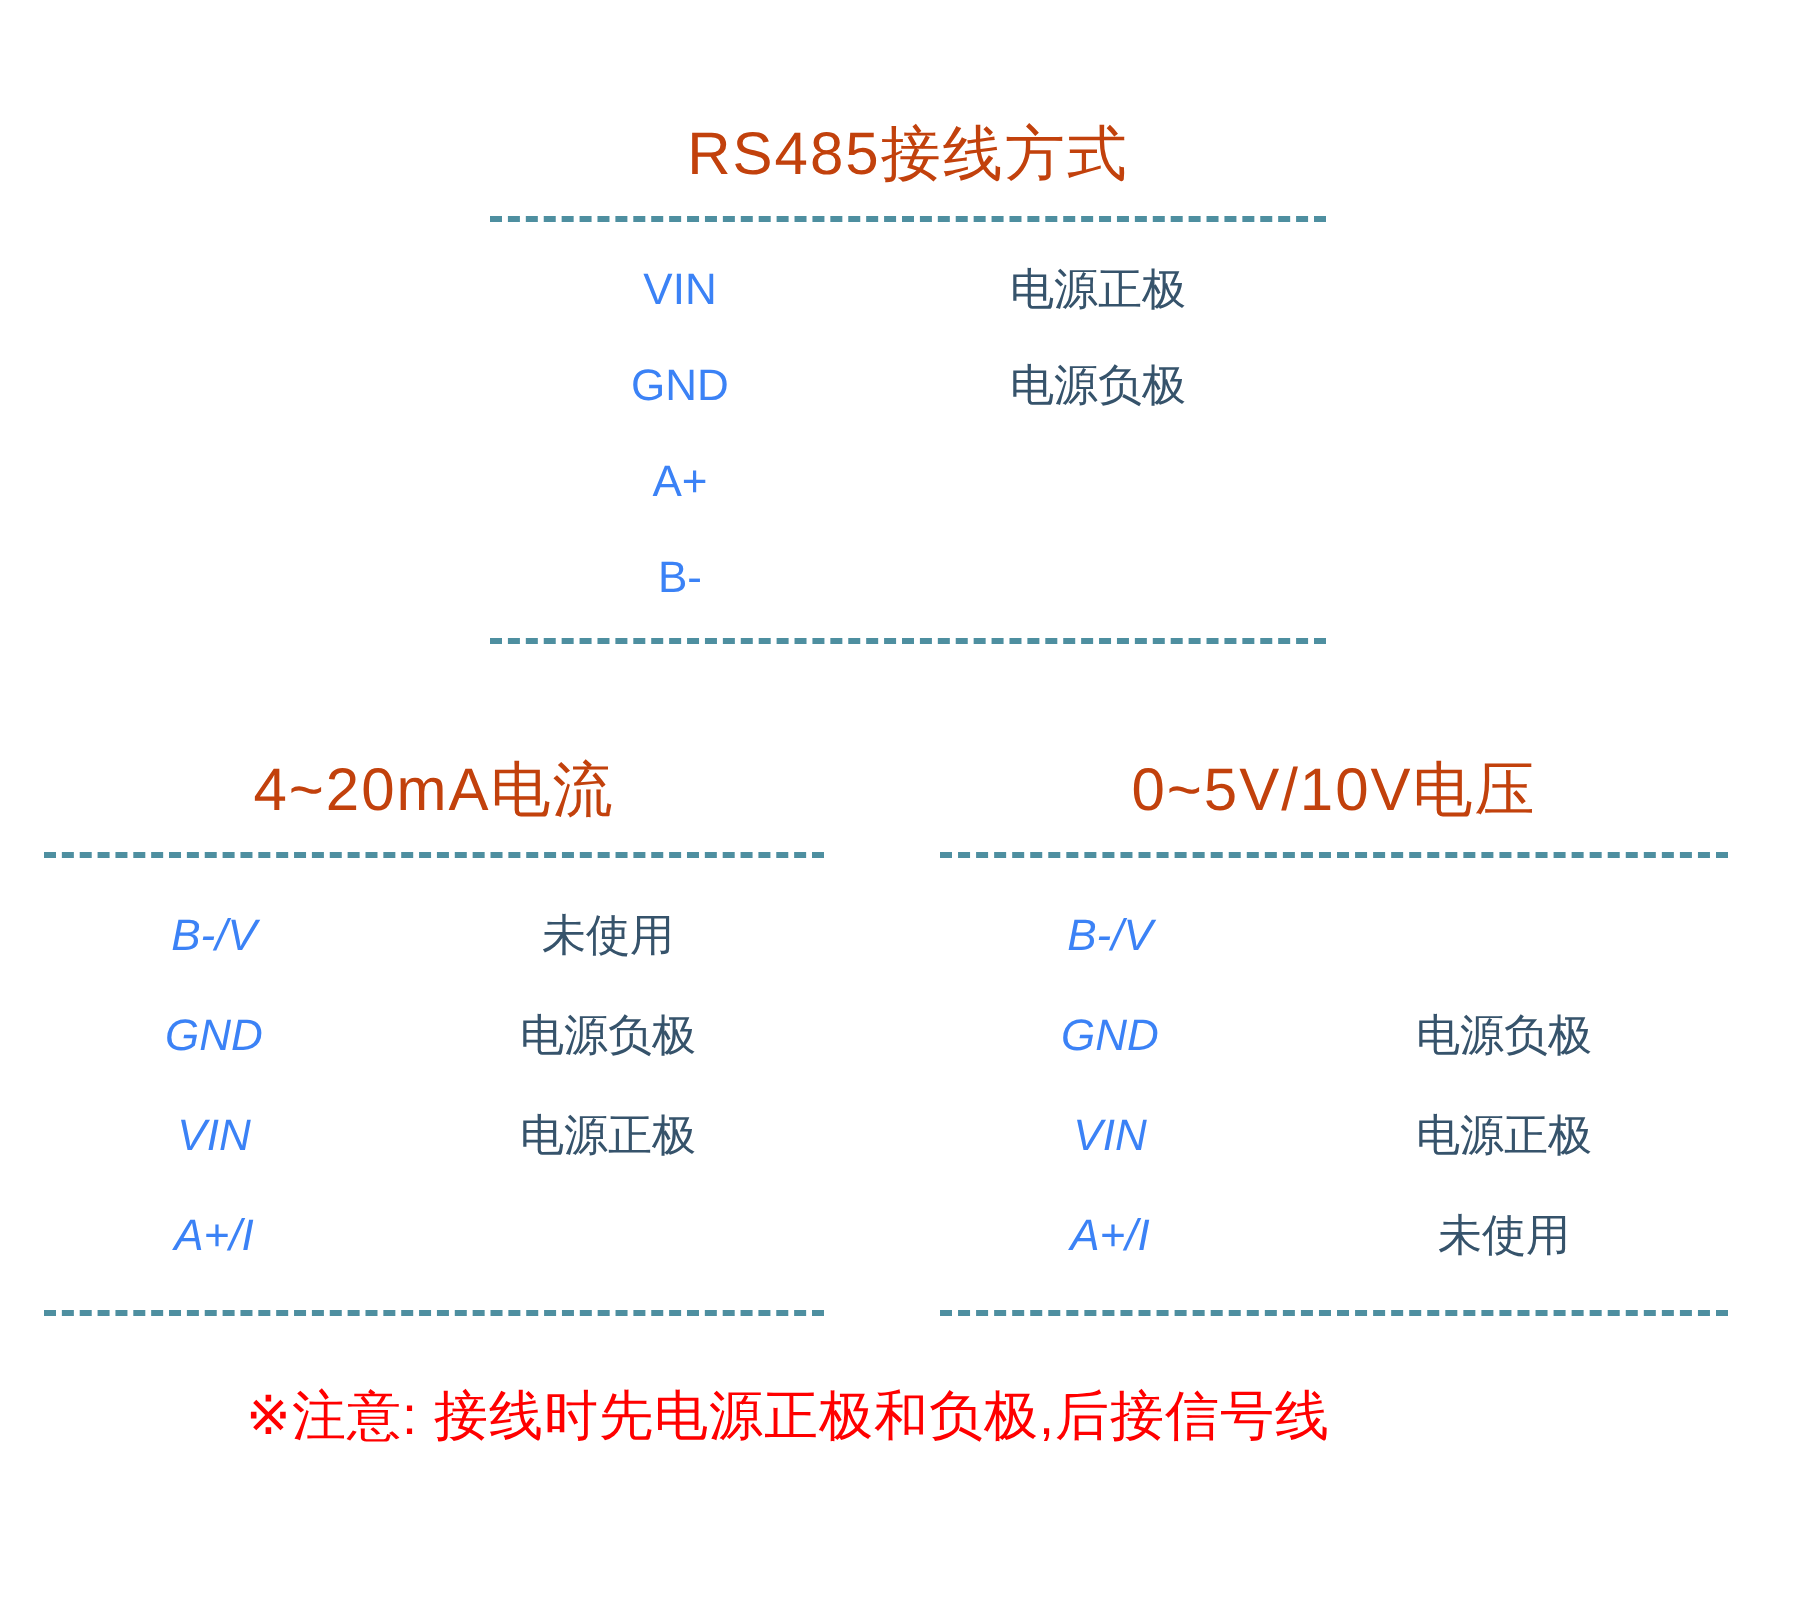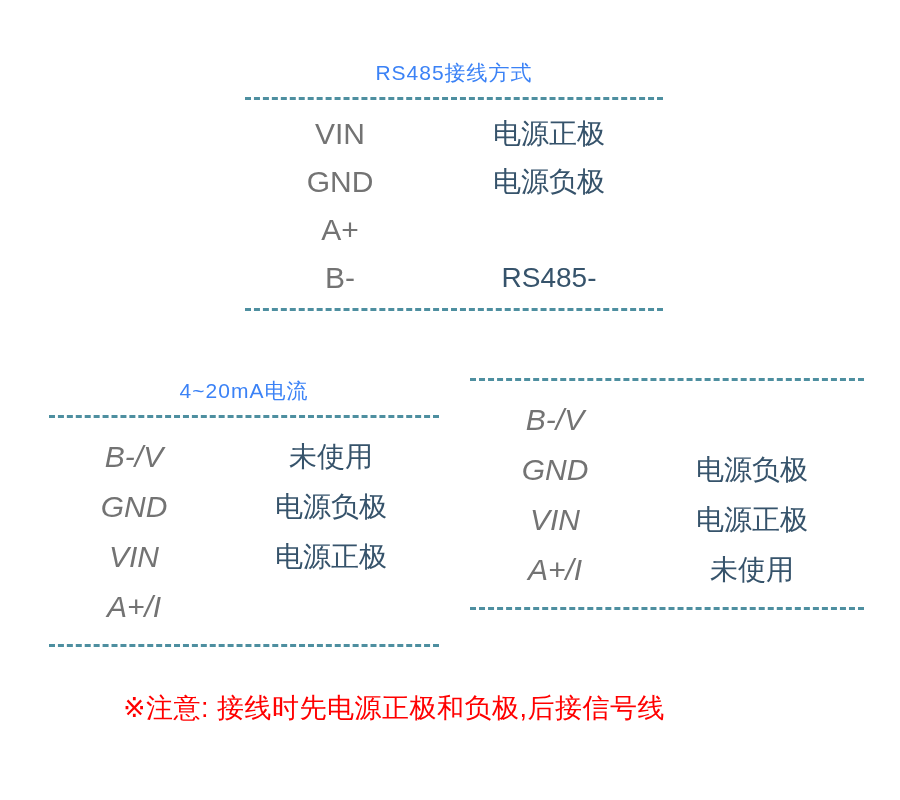--- a/index.html
+++ b/index.html
@@ -23,59 +23,59 @@
 
   
   .block-rs485 {
     position: absolute;
     left: 245px;
     top: 60px;
     width: 418px;
   }
   .block-title {
     text-align: center;
-    font-size: 21px;
-    color: #3b82f6;
+    font-size: 30px;
+    color: #c2410c;
     letter-spacing: 1px;
     line-height: 1.2;
     margin-bottom: 12px;
   }
   .dash-line {
     border-top: 3px dashed #4e8fa0;
     height: 0;
     width: 100%;
   }
   .rows {
     padding: 10px 0 6px 0;
   }
   .row {
     display: flex;
     align-items: center;
     height: 48px;
   }
   .cell-left {
-    font-size: 30px;
+    font-size: 22px;
     text-align: center;
-    color: #737373;
+    color: #3b82f6;
     white-space: nowrap;
   }
   .cell-right {
-    font-size: 28px;
+    font-size: 22px;
     text-align: center;
     color: #36536b;
     white-space: nowrap;
   }
   
   .block-rs485 .cell-left { width: 190px; }
   .block-rs485 .cell-right { width: 228px; }
 
   
   .block-current {
     position: absolute;
-    left: 49px;
+    left: 22px;
     top: 378px;
     width: 390px;
   }
   .block-voltage {
     position: absolute;
     left: 470px;
     top: 378px;
     width: 394px;
   }
   .block-current .cell-left,
@@ -126,21 +126,20 @@
       </div>
       <div class="row">
         <div class="cell-left">GND</div>
         <div class="cell-right">电源负极</div>
       </div>
       <div class="row">
         <div class="cell-left">A+</div>
       </div>
       <div class="row">
         <div class="cell-left">B-</div>
-        <div class="cell-right">RS485-</div>
       </div>
     </div>
     <div class="dash-line"></div>
   </div>
 
   <div class="block-current">
     <div class="block-title">4~20mA电流</div>
     <div class="dash-line"></div>
     <div class="rows">
       <div class="row">
@@ -156,20 +155,21 @@
         <div class="cell-right">电源正极</div>
       </div>
       <div class="row">
         <div class="cell-left">A+/I</div>
       </div>
     </div>
     <div class="dash-line"></div>
   </div>
 
   <div class="block-voltage">
+    <div class="block-title">0~5V/10V电压</div>
     <div class="dash-line"></div>
     <div class="rows">
       <div class="row">
         <div class="cell-left">B-/V</div>
       </div>
       <div class="row">
         <div class="cell-left">GND</div>
         <div class="cell-right">电源负极</div>
       </div>
       <div class="row">

